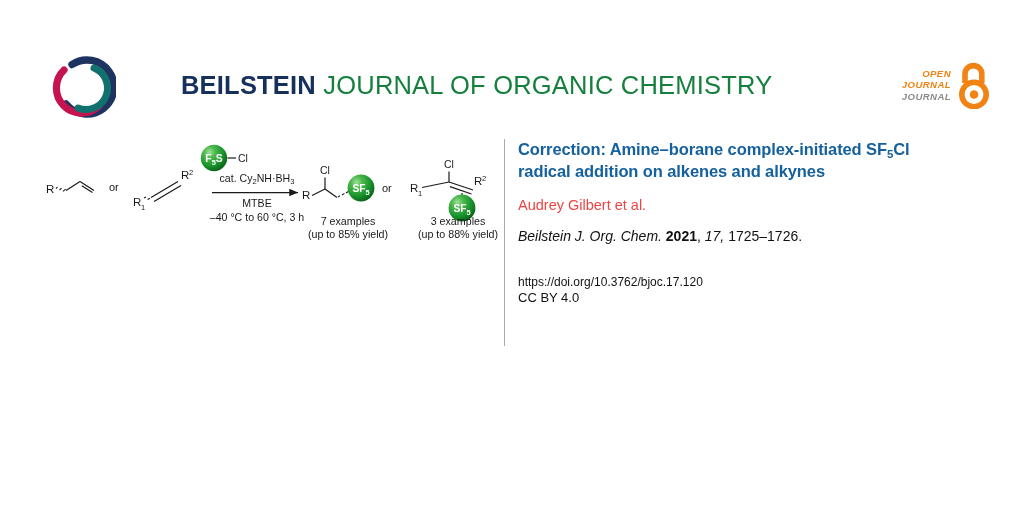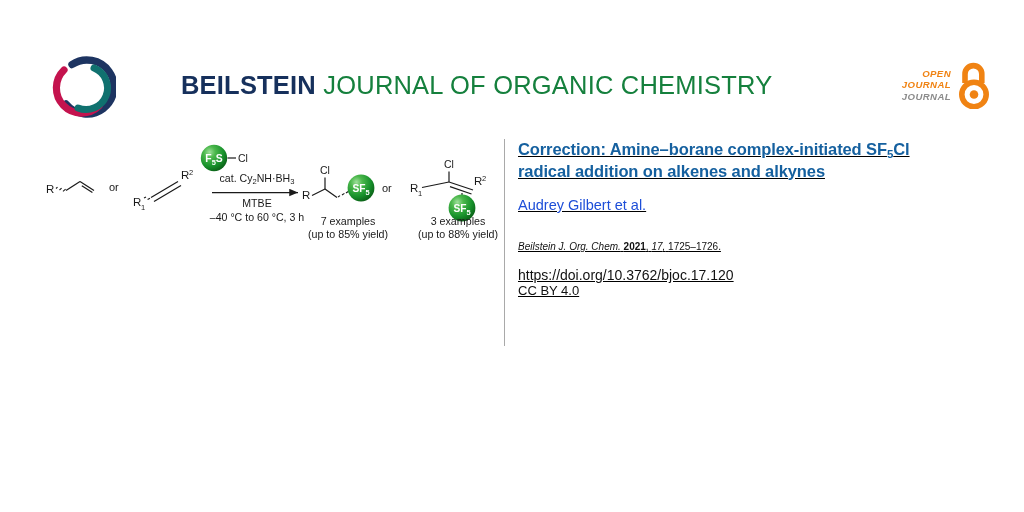--- a/index.html
+++ b/index.html
@@ -33,31 +33,31 @@
 
   
   .scheme{position:absolute;left:30px;top:135px;width:470px;height:125px;}
   .scheme svg{display:block;}
 
   
   .divider{position:absolute;left:504px;top:139px;width:1px;height:207px;
     background:#a9a9a9;}
 
   
-  .meta{position:absolute;left:518px;top:140px;width:440px;text-decoration:underline;}
+  .meta{position:absolute;left:518px;top:140px;width:440px;}
   .art-title{
     font-size:16.5px;font-weight:bold;line-height:19.5px;
     color:#15609f;letter-spacing:-0.1px;margin:0;
   }
   .art-title sub{font-size:11.5px;vertical-align:baseline;position:relative;top:3px;}
-  .authors{font-size:14.5px;color:#1d4ed8;margin-top:16px;line-height:17px;}
-  .citation{font-size:10px;color:#111;margin-top:25px;line-height:15px;}
+  .authors{font-size:14.5px;color:#ef4444;margin-top:16px;line-height:17px;}
+  .citation{font-size:14px;color:#111;margin-top:15px;line-height:15px;}
   .citation .ital{font-style:italic;}
   .citation .bold{font-weight:bold;}
-  .doi{font-size:14px;color:#111;margin-top:13px;line-height:16px;}
+  .doi{font-size:12px;color:#111;margin-top:30px;line-height:16px;}
   .license{font-size:13px;color:#111;line-height:16px;}
 </style>
 </head>
 <body>
 
 <div class="page">
 
   <div class="header">
 
     <div class="logo-mark">

